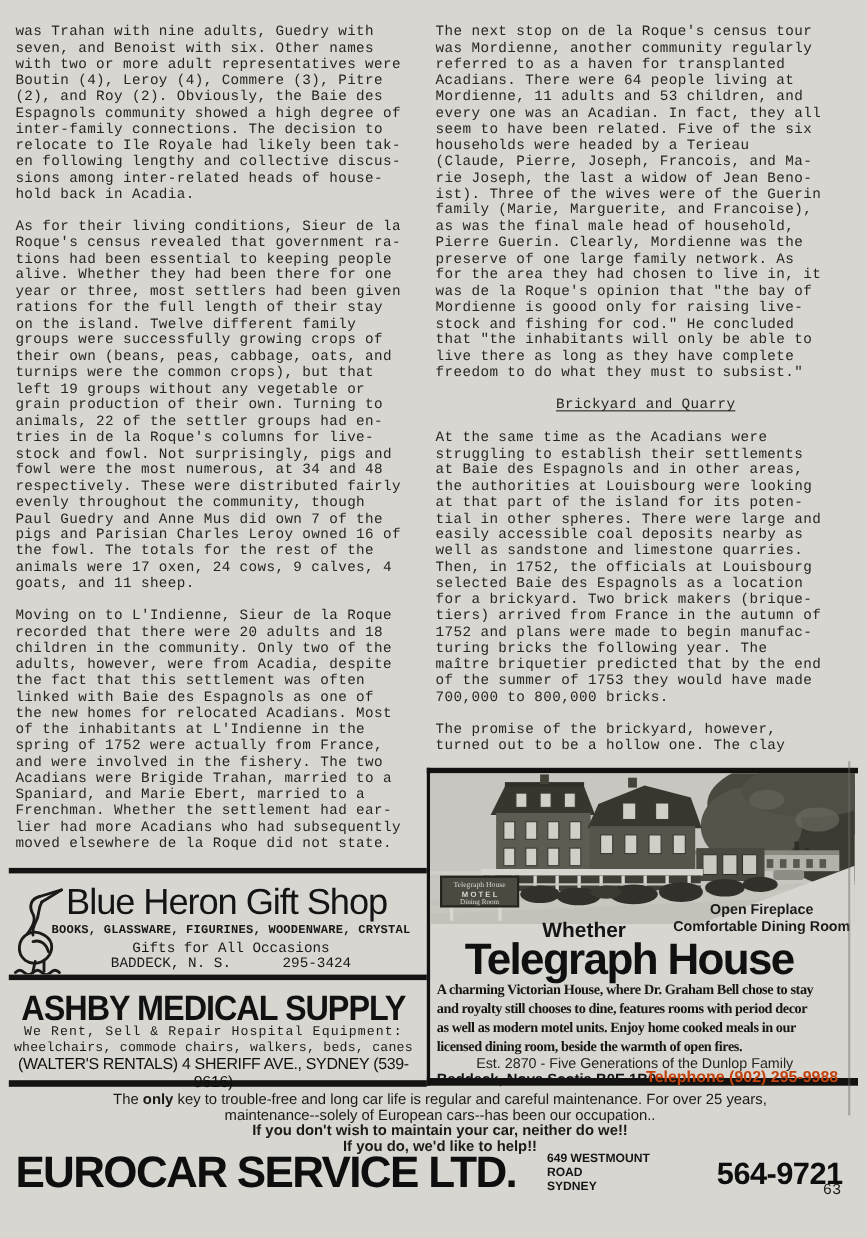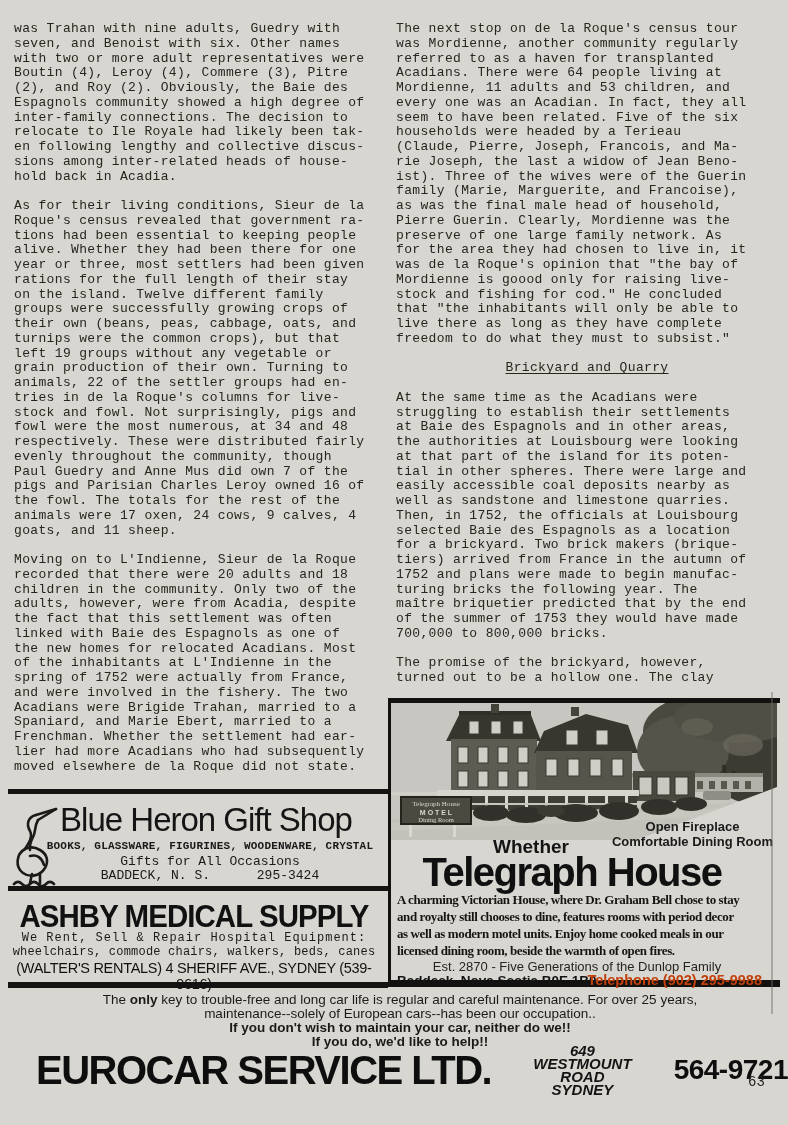--- a/index.html
+++ b/index.html
@@ -52,23 +52,23 @@
   .tg-address{position:absolute;left:6px;top:270px;
       font-family:"Liberation Sans",sans-serif;font-weight:bold;font-size:13.5px;color:#141414;}
   .tg-phone{position:absolute;right:18px;top:269px;
       font-family:"Liberation Sans",sans-serif;font-weight:bold;font-size:14.5px;color:#c2410c;}
   
   .eu{position:absolute;left:24px;width:752px;text-align:center;font-family:"Liberation Sans",sans-serif;color:#1c1a17;}
   .eu-l1{top:992px;font-size:13.5px;}
   .eu-l2{top:1006px;font-size:13.5px;}
   .eu-l3{top:1020px;font-size:13.5px;font-weight:bold;}
   .eu-l4{top:1034px;font-size:13.5px;font-weight:bold;}
-  .eu-title-row{position:absolute;left:36px;top:1044px;width:752px;display:flex;align-items:center;justify-content:center;gap:28px;}
+  .eu-title-row{position:absolute;left:14px;top:1044px;width:752px;display:flex;align-items:center;justify-content:center;gap:28px;}
   .eu-title{font-family:"Liberation Sans",sans-serif;font-weight:bold;font-size:40px;letter-spacing:-1.5px;color:#0e0e0e;white-space:nowrap;}
-  .eu-addr{font-family:"Liberation Sans",sans-serif;font-weight:bold;font-size:15px;line-height:13px;text-align:center;color:#141414;font-style:italic;}
+  .eu-addr{font-family:"Liberation Sans",sans-serif;font-weight:bold;font-size:11px;line-height:13px;text-align:left;color:#141414;}
   .eu-phone{font-family:"Liberation Sans",sans-serif;font-weight:bold;font-size:28px;letter-spacing:-0.5px;color:#0e0e0e;white-space:nowrap;text-align:center;}
   .page-number{position:absolute;left:748px;top:1074px;font-family:"Liberation Mono",monospace;font-size:14px;color:#26231e;}
   .edge-shadow{position:absolute;left:771px;top:692px;width:2px;height:322px;background:rgba(110,108,102,0.45);}
 </style>
 </head>
 <body>
 
 <div class="page">
 
   <div class="col col-left">

